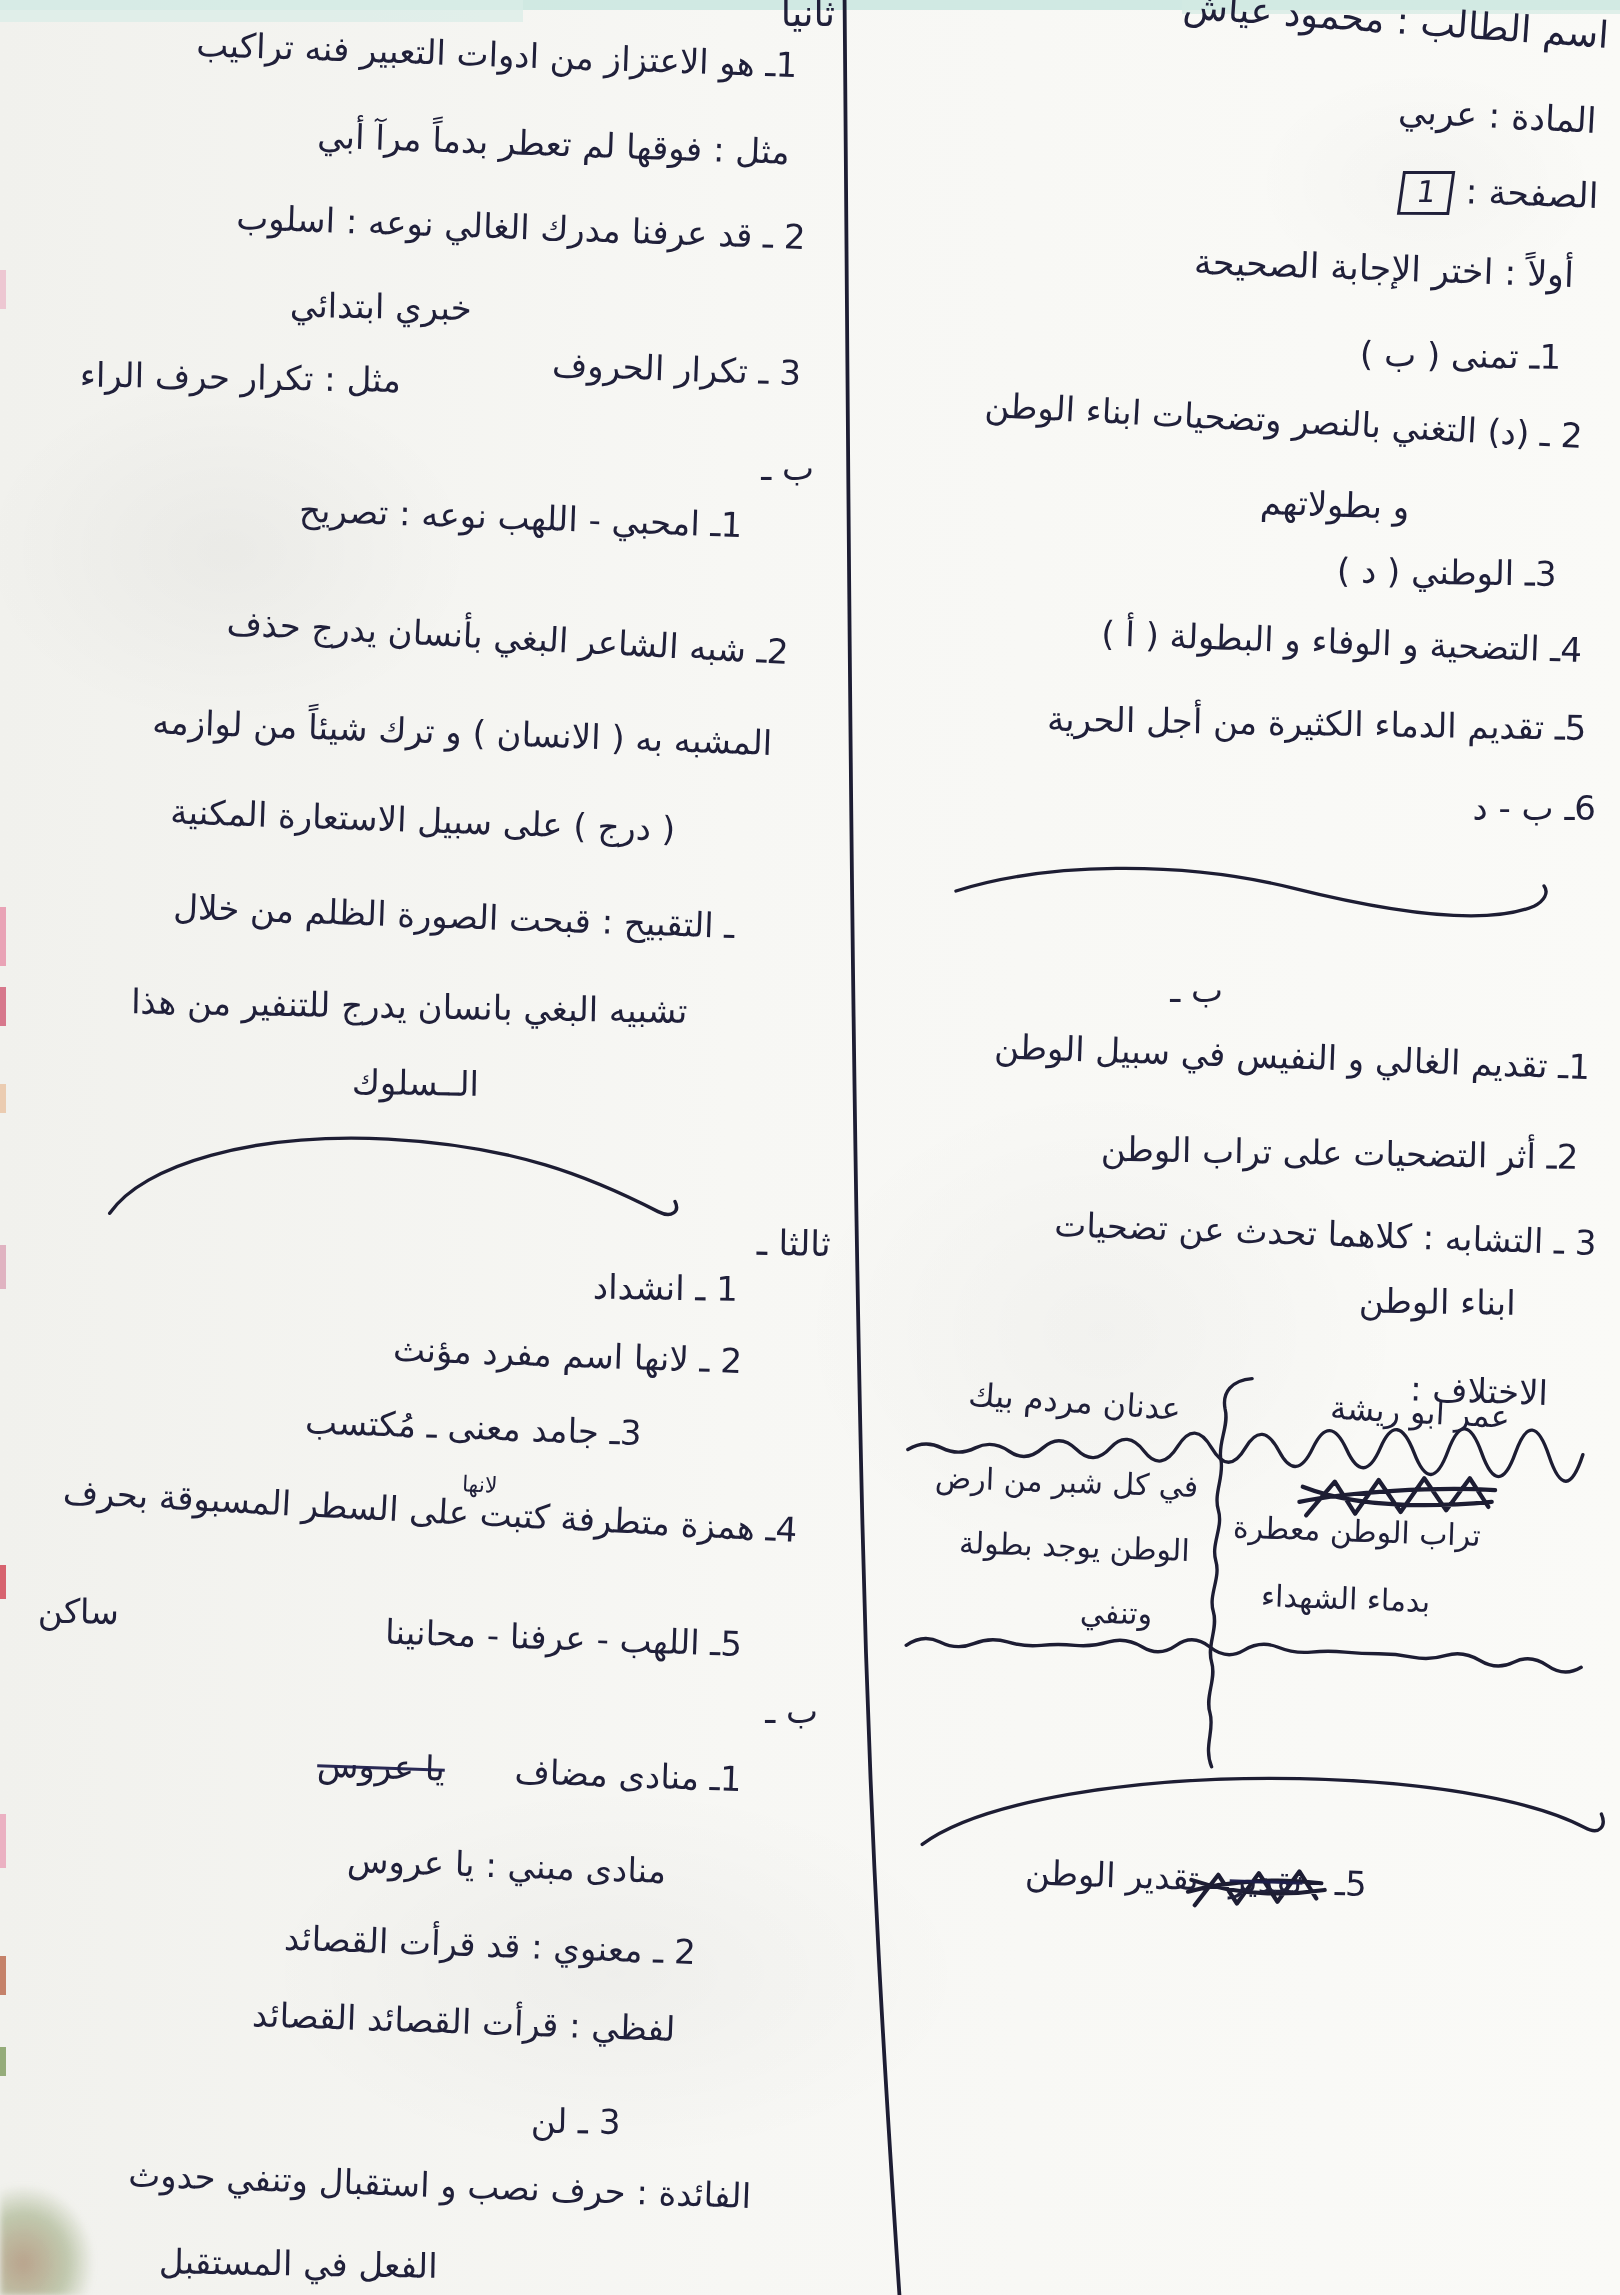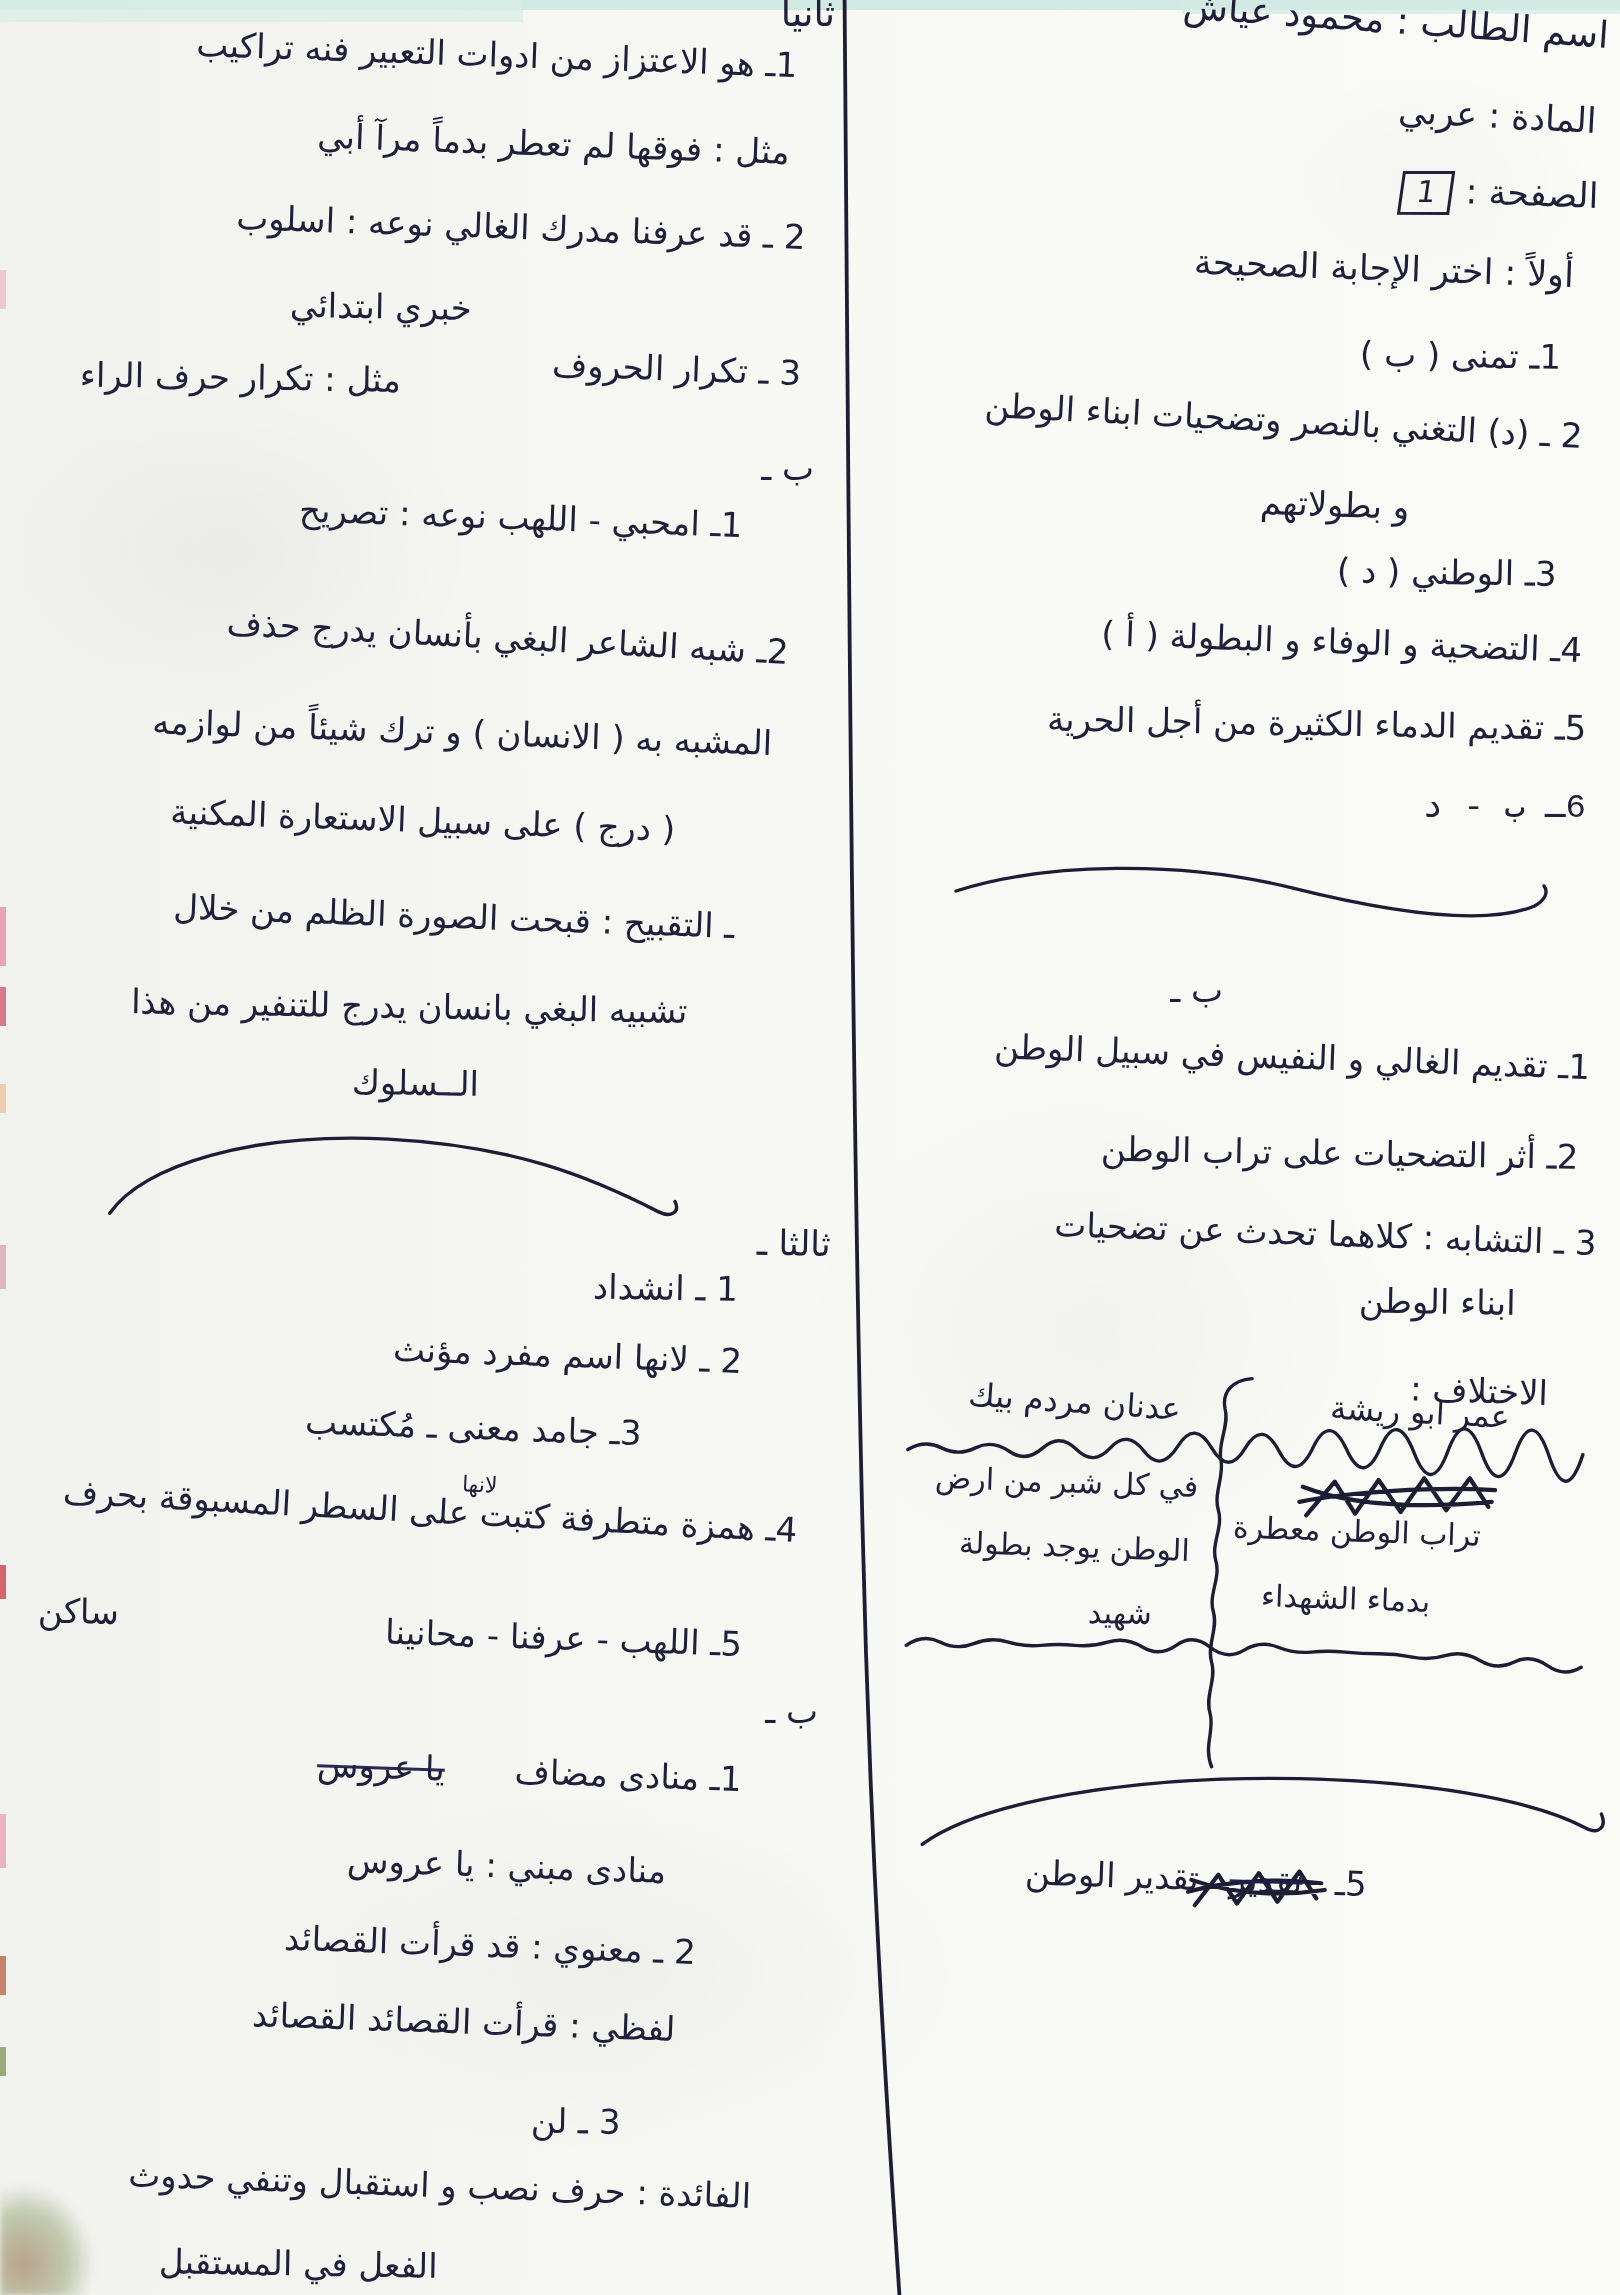--- a/index.html
+++ b/index.html
@@ -70,36 +70,36 @@
     <span>الصفحة :</span><span class="pagebox">1</span>
   </div>
 
   <div class="hw" style="top:255px;right:46px;font-size:35px;transform:rotate(2deg);">أولاً : اختر الإجابة الصحيحة</div>
   <div class="hw" style="top:338px;right:59px;transform:rotate(1deg);">1ـ تمنى  ( ب )</div>
   <div class="hw" style="top:417px;right:38px;transform:rotate(3deg);">2 ـ (د) التغني بالنصر وتضحيات ابناء الوطن</div>
   <div class="hw" style="top:488px;right:211px;transform:rotate(2deg);">و بطولاتهم</div>
   <div class="hw" style="top:555px;right:63px;transform:rotate(1deg);">3ـ الوطني  ( د )</div>
   <div class="hw" style="top:631px;right:38px;transform:rotate(2deg);">4ـ التضحية و الوفاء و البطولة  ( أ )</div>
   <div class="hw" style="top:709px;right:34px;transform:rotate(1deg);">5ـ تقديم الدماء الكثيرة من أجل الحرية</div>
-  <div class="hw" style="top:789px;right:34px;font-family:Liberation Mono, monospace;">6ـ  ب - د</div>
+  <div class="hw" style="top:789px;right:24px;">6ـ  ب - د</div>
 
   <div class="hw" style="top:971px;right:397px;">ب ـ</div>
   <div class="hw" style="top:1048px;right:29.5px;transform:rotate(2deg);">1ـ تقديم الغالي و النفيس في سبيل الوطن</div>
   <div class="hw" style="top:1138px;right:42px;transform:rotate(1deg);">2ـ أثر التضحيات على تراب الوطن</div>
   <div class="hw" style="top:1224px;right:23.6px;transform:rotate(2deg);">3 ـ التشابه : كلاهما تحدث عن تضحيات</div>
   <div class="hw" style="top:1284px;right:104px;transform:rotate(1deg);">ابناء الوطن</div>
   <div class="hw" style="top:1374px;right:72px;transform:rotate(2deg);">الاختلاف :</div>
 
   <div class="hw sm" style="top:1399px;right:110px;font-size:32px;transform:rotate(3deg);">عمر ابو ريشة</div>
   <div class="hw sm" style="top:1391px;right:439px;font-size:32px;transform:rotate(4deg);">عدنان مردم بيك</div>
   <div class="hw sm" style="top:1519px;right:139px;transform:rotate(2deg);">تراب الوطن معطرة</div>
   <div class="hw sm" style="top:1585px;right:190px;transform:rotate(2deg);">بدماء الشهداء</div>
   <div class="hw sm" style="top:1470px;right:422px;transform:rotate(2deg);">في كل شبر من ارض</div>
   <div class="hw sm" style="top:1534px;right:430px;transform:rotate(2deg);">الوطن يوجد بطولة</div>
-  <div class="hw sm" style="top:1597px;right:468px;transform:rotate(1deg);">شهيد</div>
+  <div class="hw sm" style="top:1597px;right:468px;transform:rotate(1deg);">وتنفي</div>
 
   <div class="hw" style="top:1865px;right:253px;transform:rotate(2deg);">
     <span>5ـ</span>
     <span class="struck" style="margin-right:22px;">تقدير</span>
     <span style="margin-right:20px;">تقدير الوطن</span>
   </div>
 
   <div class="hw" style="top:-6.8px;right:785px;font-size:37px;">ثانيا</div>
   <div class="hw" style="top:46px;right:823px;transform:rotate(2deg);">1ـ هو الاعتزاز من ادوات التعبير فنه تراكيب</div>
   <div class="hw" style="top:133px;right:831px;transform:rotate(2deg);">مثل : فوقها لم تعطر بدماً مرآ أبي</div>

